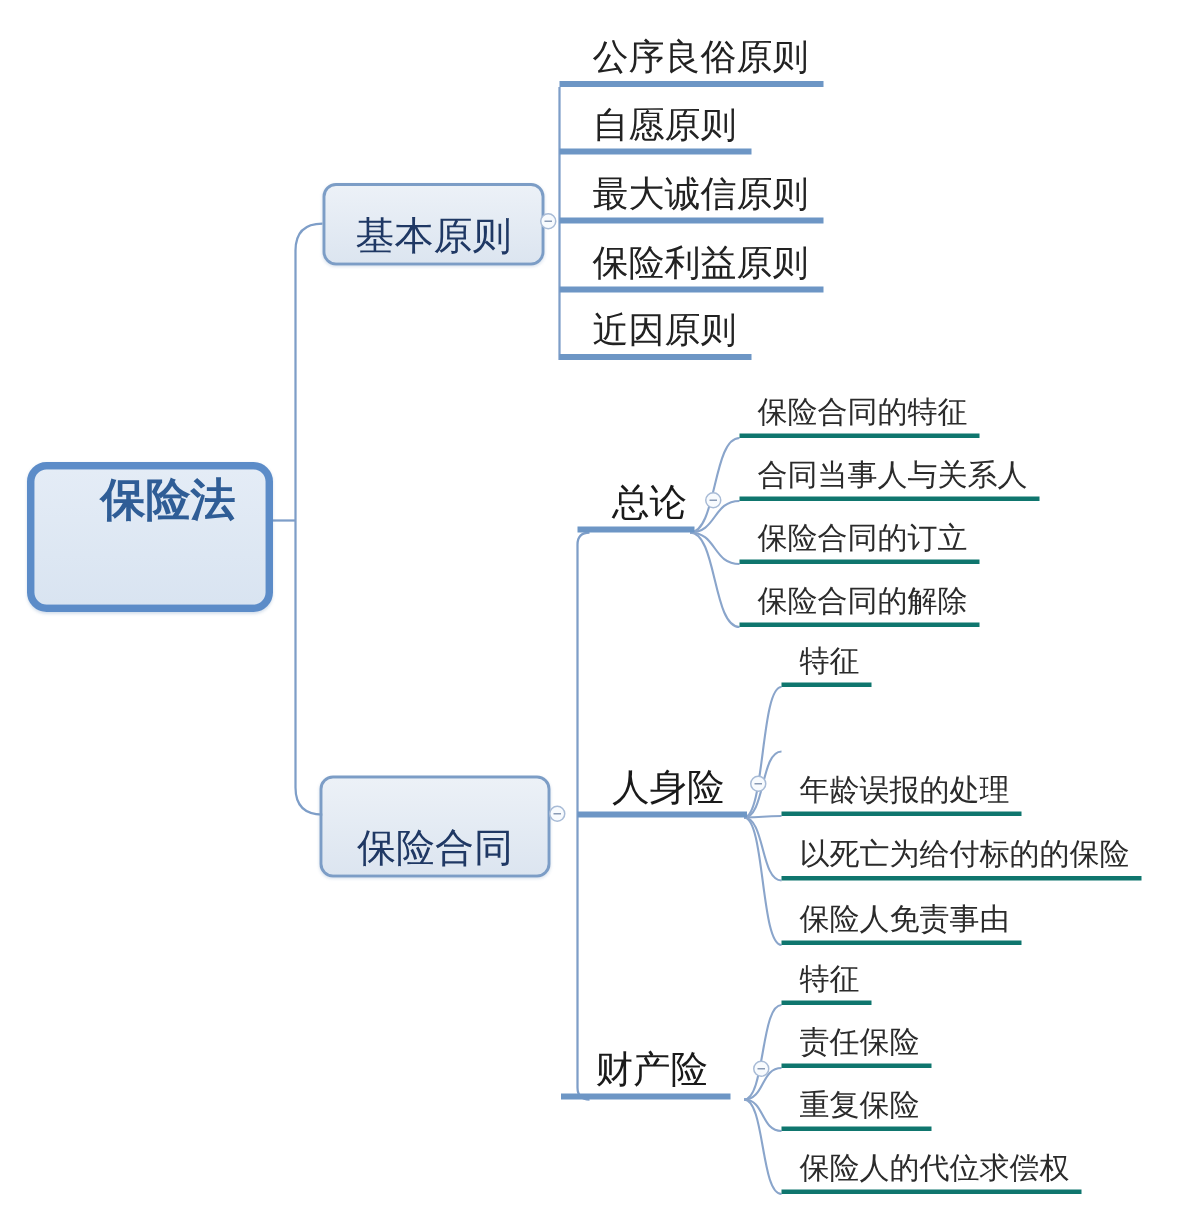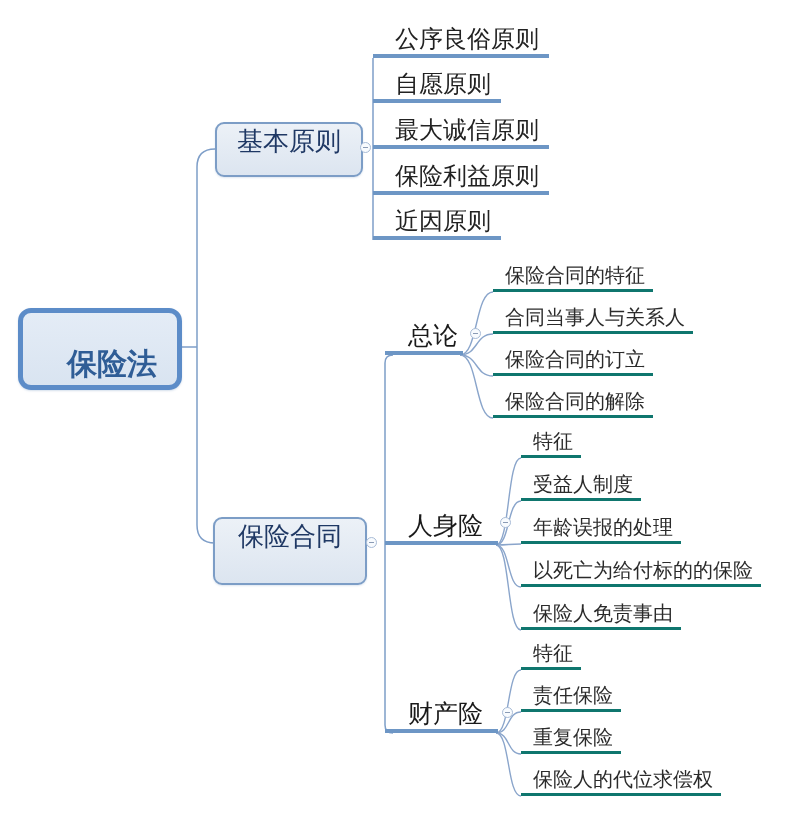--- a/index.html
+++ b/index.html
@@ -7,34 +7,34 @@
     position:relative;
     width:802px;height:814px;
     background:#ffffff;
     font-family:"Liberation Sans", sans-serif;
     overflow:hidden;
   }
   svg.connectors{position:absolute;left:0;top:0;pointer-events:none;}
 
   
   .root-box{
-    position:absolute;left:18px;top:308px;width:164px;height:82px;
+    position:absolute;left:18px;top:308px;width:164px;height:100px;
     box-sizing:border-box;
     border:5px solid #5c8cc8;border-radius:13px;
     background:linear-gradient(180deg,#e4ecf6 0%,#d9e4f1 100%);
-    display:flex;align-items:flex-end;justify-content:center;
+    display:flex;align-items:flex-start;justify-content:center;
     font-size:30px;font-weight:bold;color:#2f5d96;
     box-shadow:0 1px 2px rgba(90,130,180,.25);
     padding-left:24px;
   }
   .main-box{
     position:absolute;box-sizing:border-box;
     border:2px solid #7c9dc6;border-radius:9px;
     background:linear-gradient(180deg,#ecf1f7 0%,#dce5f0 100%);
-    display:flex;align-items:flex-start;justify-content:center;
+    display:flex;align-items:flex-end;justify-content:center;
     font-size:26px;color:#1f3864;
     box-shadow:0 1px 2px rgba(90,130,180,.2);
   }
   .box-jbyz{left:215px;top:122px;width:148px;height:55px;}
   .box-bxht{left:213px;top:517px;width:154px;height:68px;}
 
   
   .lv2{
     position:absolute;white-space:nowrap;
     font-size:24px;color:#222;
@@ -114,29 +114,28 @@
   </div>
 
   <div class="lv2" style="left:373px;top:69px;"><span>自愿原则</span></div>
   <div class="lv2" style="left:373px;top:24px;"><span>公序良俗原则</span></div>
   <div class="lv2" style="left:373px;top:115px;"><span>最大诚信原则</span></div>
   <div class="lv2" style="left:373px;top:161px;"><span>保险利益原则</span></div>
   <div class="lv2" style="left:373px;top:206px;"><span>近因原则</span></div>
 
   <div class="lv2parent" style="left:385px;top:320px;width:55px;"><span>总论</span></div>
   <div class="lv2parent" style="left:385px;top:510px;width:90px;"><span>人身险</span></div>
-  <div class="lv2parent" style="left:385px;top:698px;width:90px;"><span>财产险</span></div>
+  <div class="lv2parent" style="left:374px;top:698px;width:90px;"><span>财产险</span></div>
 
   <div class="lv3" style="left:493px;top:262px;"><span>保险合同的特征</span></div>
   <div class="lv3" style="left:493px;top:346px;"><span>保险合同的订立</span></div>
   <div class="lv3" style="left:493px;top:304px;"><span>合同当事人与关系人</span></div>
   <div class="lv3" style="left:493px;top:388px;"><span>保险合同的解除</span></div>
 
   <div class="lv3" style="left:521px;top:428px;"><span>特征</span></div>
-  <div class="lv3" style="left:521px;top:471px;"><span>受益人制度</span></div>
   <div class="lv3" style="left:521px;top:514px;"><span>年龄误报的处理</span></div>
   <div class="lv3" style="left:521px;top:557px;"><span>以死亡为给付标的的保险</span></div>
   <div class="lv3" style="left:521px;top:600px;"><span>保险人免责事由</span></div>
 
   <div class="lv3" style="left:521px;top:640px;"><span>特征</span></div>
   <div class="lv3" style="left:521px;top:682px;"><span>责任保险</span></div>
   <div class="lv3" style="left:521px;top:724px;"><span>重复保险</span></div>
   <div class="lv3" style="left:521px;top:766px;"><span>保险人的代位求偿权</span></div>
 
   <div class="collapse" style="left:360px;top:142px;">

